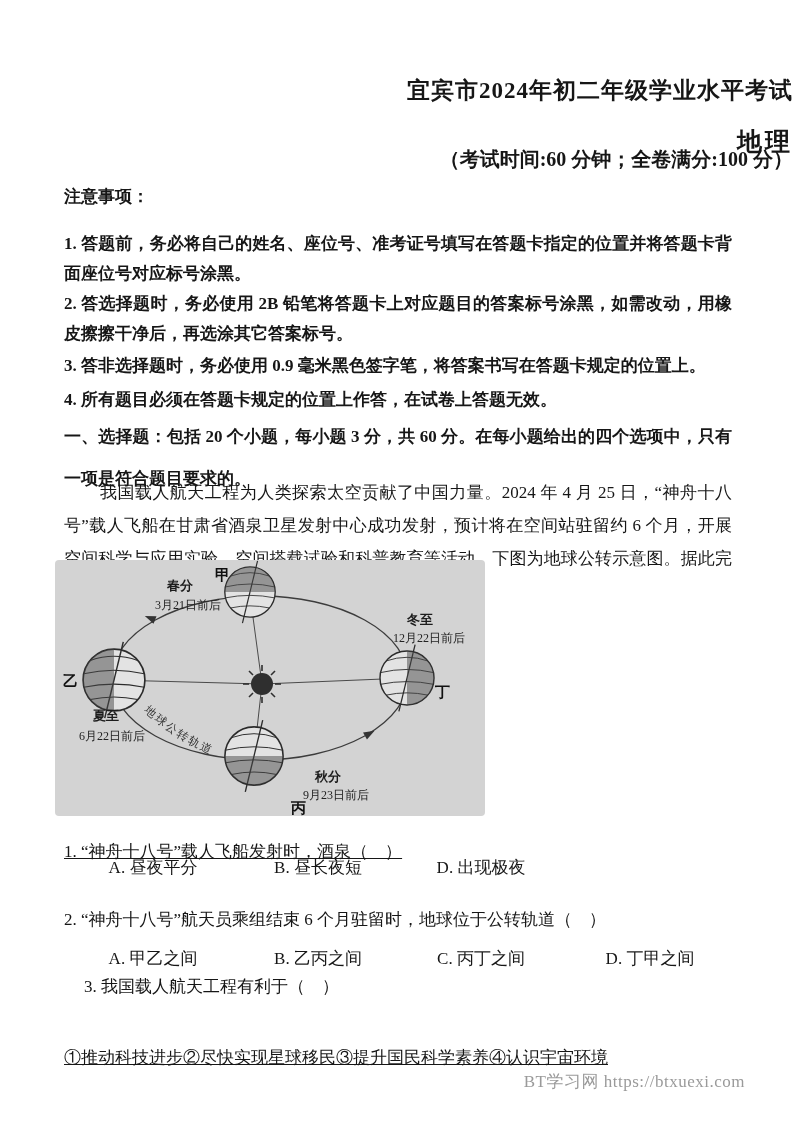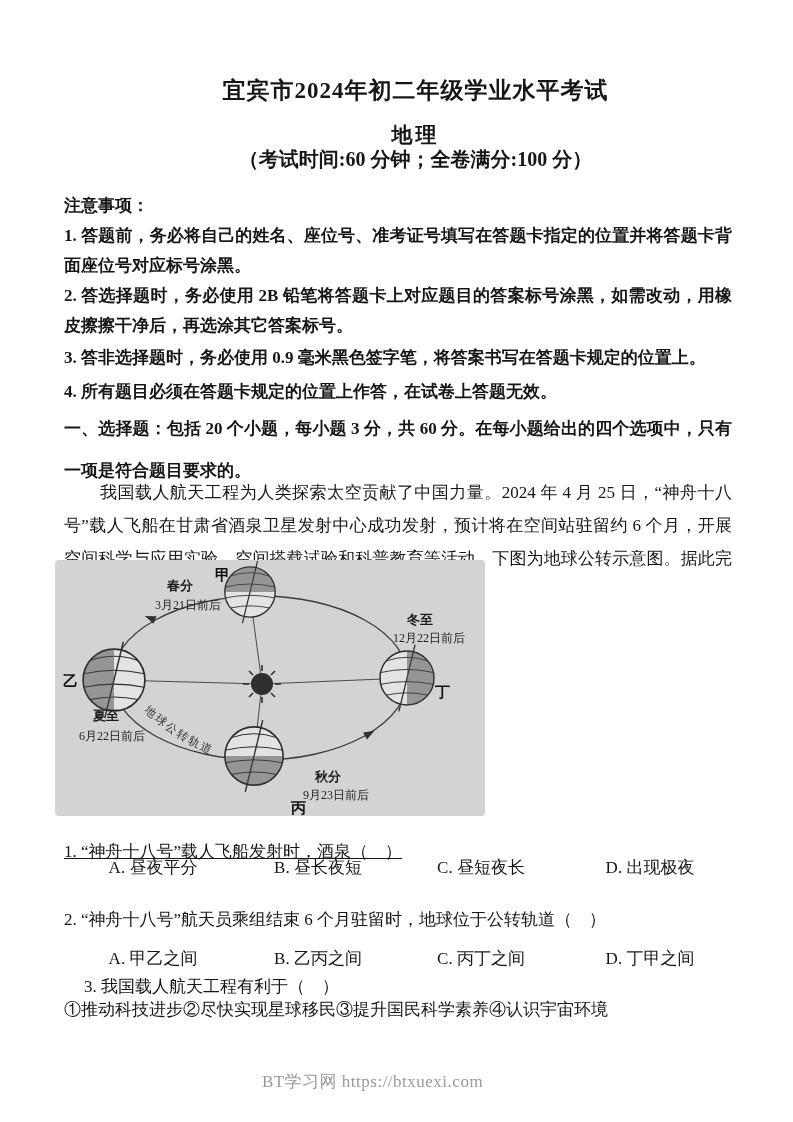--- a/index.html
+++ b/index.html
@@ -2,44 +2,44 @@
 <html><head>
 <meta charset="utf-8">
 <style>
   html,body{margin:0;padding:0;}
   body{
     width:793px;height:1122px;position:relative;overflow:hidden;
     background:#ffffff;color:#161616;
     font-family:"Liberation Serif","DejaVu Serif",serif;
   }
   .abs{position:absolute;}
-  .center{left:0;right:0;text-align:center;padding-left:38px;}
+  .center{left:0;right:0;text-align:right;padding-left:38px;}
   .title{top:60px;font-size:23px;font-weight:700;letter-spacing:1px;}
-  .subject{top:104px;font-size:21px;font-weight:700;letter-spacing:3px;}
+  .subject{top:104px;font-size:25px;font-weight:700;letter-spacing:3px;}
   .examinfo{top:146px;font-size:20px;font-weight:700;}
   .block{left:64px;width:668px;font-size:17px;line-height:30px;text-align:justify;}
-  .bold{font-weight:700;margin-top:9px;}
+  .bold{font-weight:700;}
   .notice-header{top:182px;}
   .n1{top:212px;}
   .n2{top:272px;}
   .n3{top:334px;}
   .n4{top:368px;}
   .section{top:399px;line-height:42px;}
   .passage{top:459px;line-height:33px;text-indent:36px;}
   .diagram{left:55px;top:560px;width:430px;height:256px;}
   .diagram svg{display:block;}
   .qstem{font-size:17px;line-height:26px;}
   .q1s{top:822px;text-decoration:underline;}
   .q1o{top:856px;}
   .q2s{top:890px;}
   .q2o{top:924px;margin-top:23px;}
   .q3s{top:957px;margin-left:20px;}
-  .q3x{top:980px;}
+  .q3x{top:1028px;text-decoration:underline;}
   .options{display:grid;grid-template-columns:166px 164px 162px 1fr;padding-left:6px;font-size:17px;line-height:24px;text-align:center;}
-  .footer{top:1070px;left:0;right:48px;text-align:center;font-size:17px;color:#9a9a9a;letter-spacing:.5px;}
+  .footer{top:1070px;left:0;right:48px;text-align:right;font-size:17px;color:#9a9a9a;letter-spacing:.5px;}
   
   .dlabel{font-size:15px;font-weight:700;fill:#101010;}
   .dseason{font-size:13px;font-weight:700;fill:#1c1c1c;}
   .ddate{font-size:12px;fill:#222222;}
   .dorbit{font-size:11.5px;fill:#333333;letter-spacing:2px;}
 </style>
 </head>
 <body>
 
 <h1 class="abs center title">宜宾市2024年初二年级学业水平考试</h1>
@@ -127,21 +127,20 @@
     <text class="dorbit">
       <textPath href="#labelArc" startOffset="4">地球公转轨道</textPath>
     </text>
   </svg>
 </div>
 
 <p class="abs block qstem q1s">1. “神舟十八号”载人飞船发射时，酒泉（　）</p>
 <div class="abs block options q1o">
   <span>A. 昼夜平分</span>
   <span>B. 昼长夜短</span>
-  <span>C. 昼短夜长</span>
   <span>D. 出现极夜</span>
 </div>
 
 <p class="abs block qstem q2s">2. “神舟十八号”航天员乘组结束 6 个月驻留时，地球位于公转轨道（　）</p>
 <div class="abs block options q2o">
   <span>A. 甲乙之间</span>
   <span>B. 乙丙之间</span>
   <span>C. 丙丁之间</span>
   <span>D. 丁甲之间</span>
 </div>

